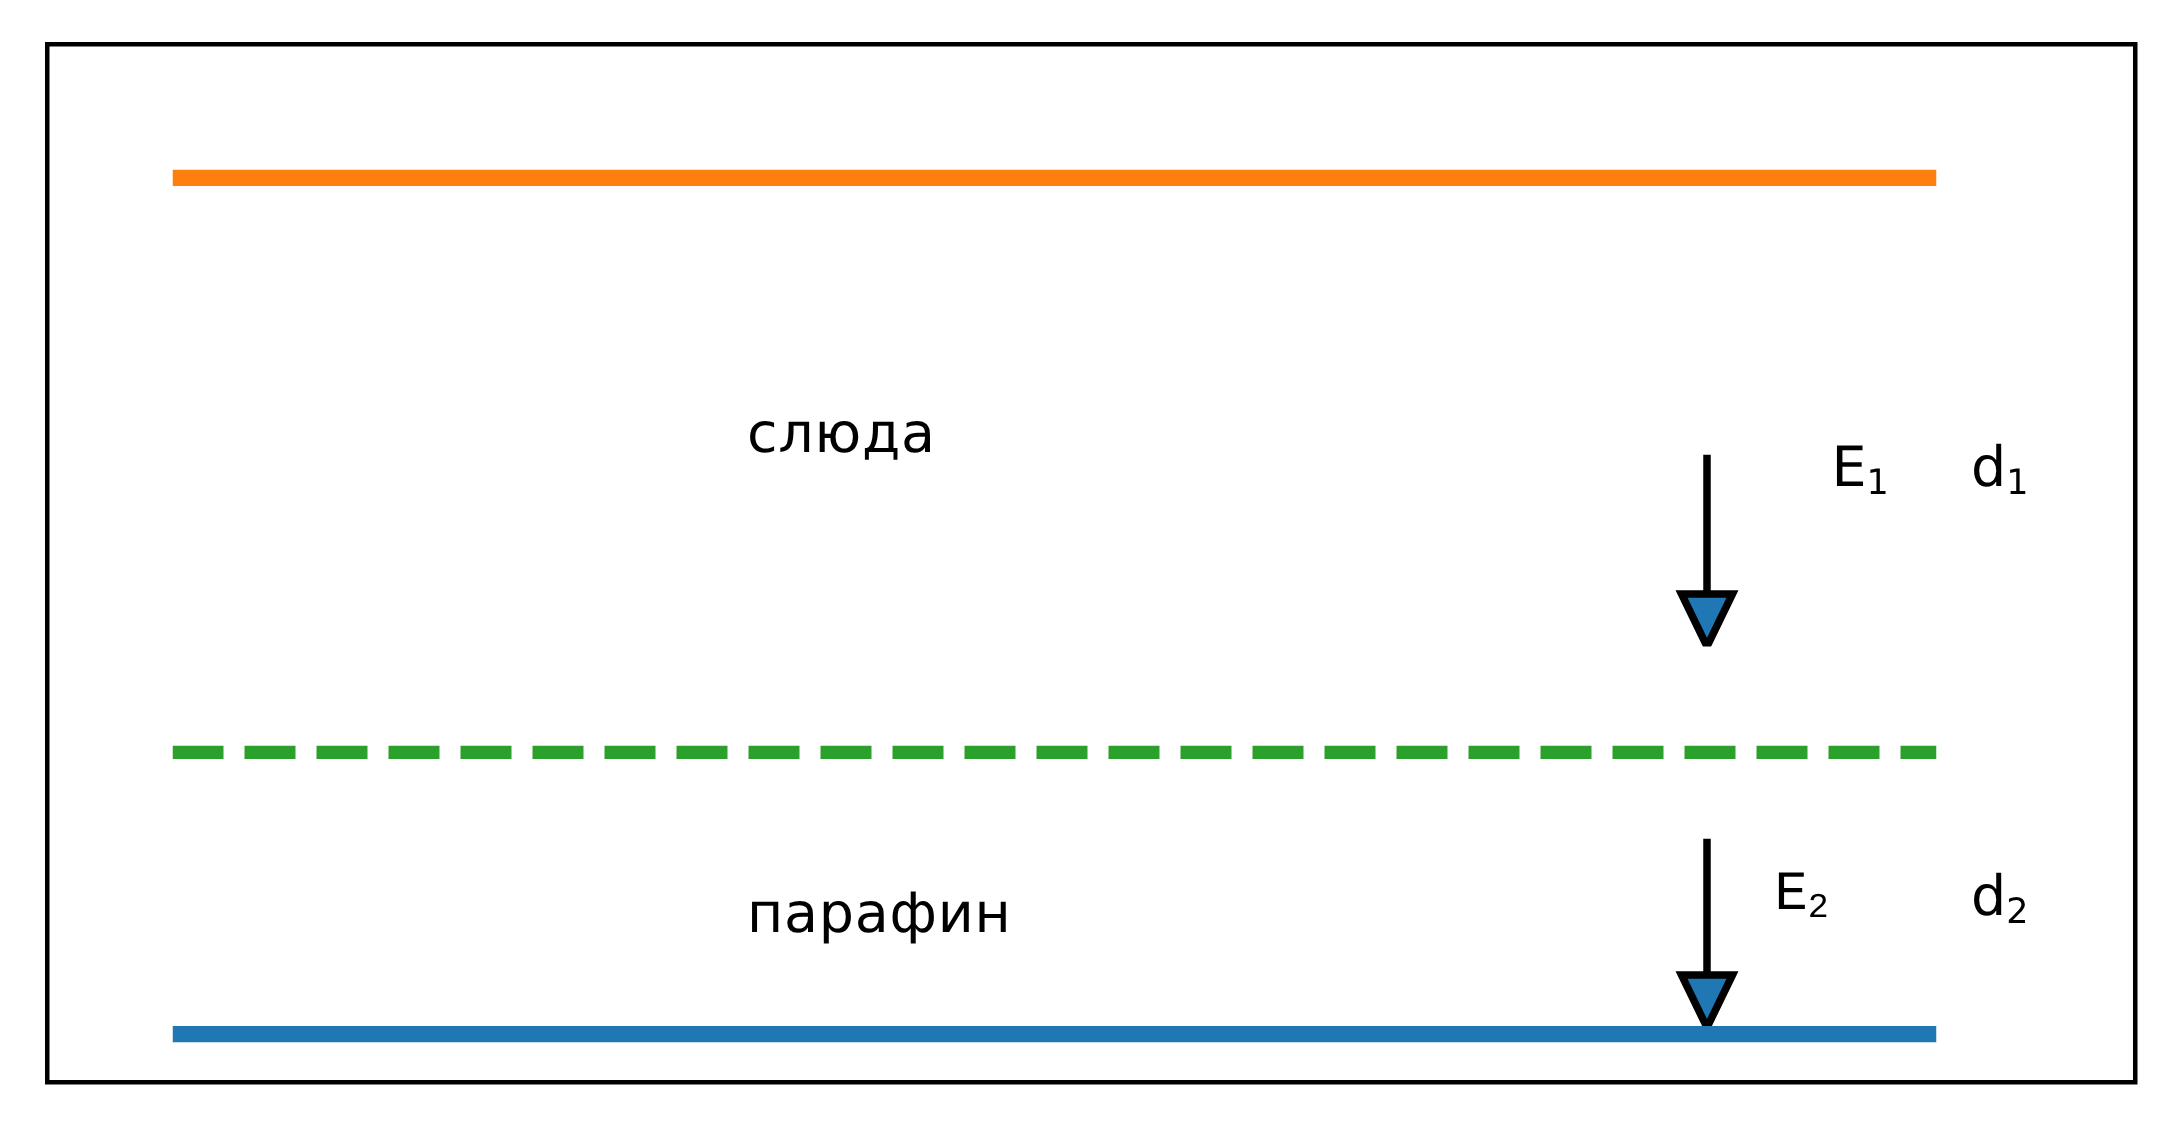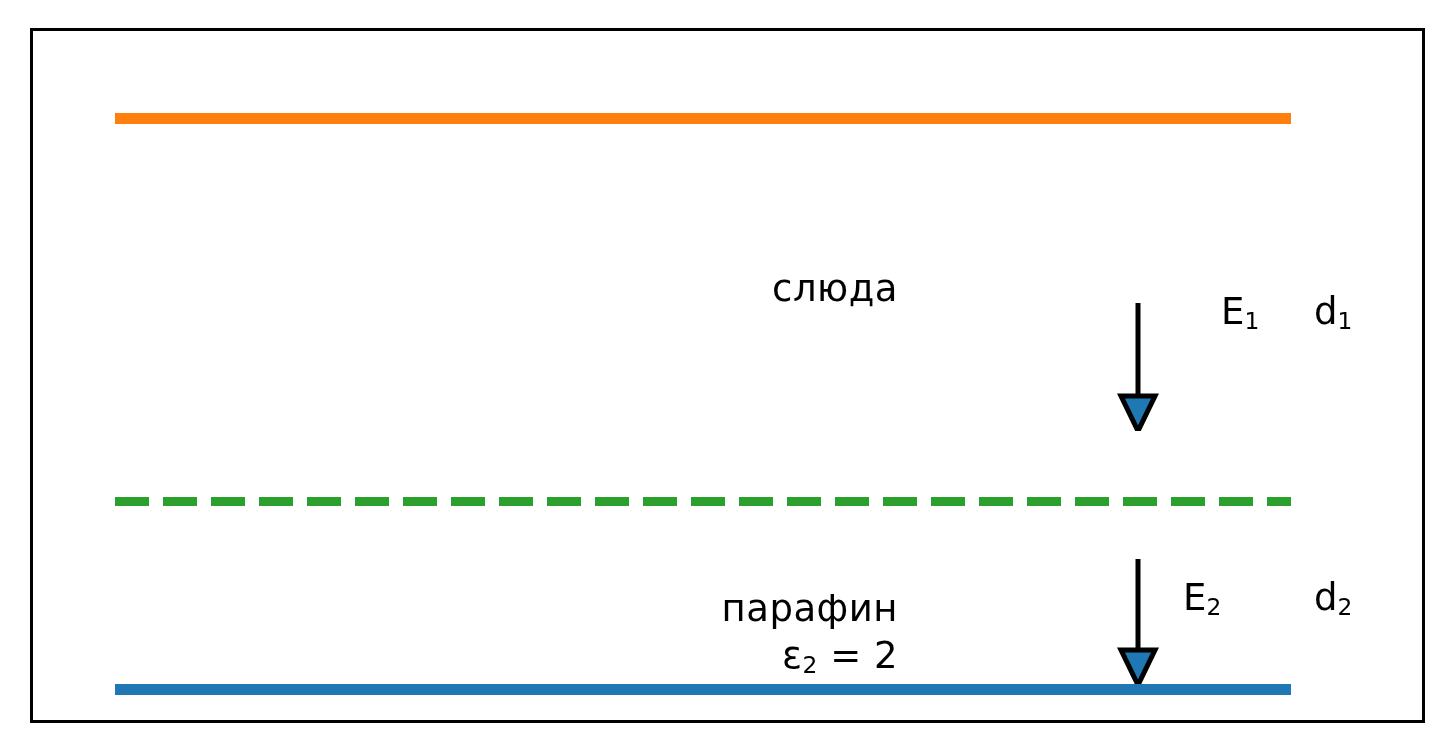--- a/index.html
+++ b/index.html
@@ -45,21 +45,21 @@
   #interface-line {
     position: absolute;
     left: 82px;
     top: 466px;
     width: 1176px;
     height: 9px;
   }
   
   .layer-label {
     position: absolute;
-    text-align: right;
+    text-align: left;
     color: #000000;
     font-size: 37px;
     line-height: 47px;
     white-space: nowrap;
     letter-spacing: 0.5px;
   }
   #label-layer-1 {
     left: 465px;
     top: 234px;
     width: 400px;
@@ -88,21 +88,21 @@
   
   .annot {
     position: absolute;
     color: #000000;
     font-size: 37px;
     line-height: 37px;
     white-space: nowrap;
   }
   #label-e1 { left: 1150px; top: 262px; margin-left: 38px; }
   #label-d1 { left: 1281px; top: 262px; }
-  #label-e2 { left: 1150px; top: 548px; }
+  #label-e2 { left: 1150px; top: 548px; font-family: Liberation Mono, monospace; }
   #label-d2 { left: 1281px; top: 548px; }
 </style>
 </head>
 <body>
 
 <div id="stage">
 
   <div id="frame">
 
     <svg id="plate-top" class="plate" viewBox="0 0 1176 11" preserveAspectRatio="none" width="1176" height="11">
@@ -121,23 +121,20 @@
     <div id="label-e1" class="annot"><span>E</span><sub>1</sub></div>
 
     <div id="label-d1" class="annot"><span>d</span><sub>1</sub></div>
 
     <svg id="interface-line" viewBox="0 0 1176 9" preserveAspectRatio="none" width="1176" height="9">
       <line x1="0" y1="4.5" x2="1176" y2="4.5" stroke="#2ca02c" stroke-width="9" stroke-dasharray="34 14"></line>
     </svg>
 
     <div id="label-layer-2" class="layer-label">
       <span class="layer-name">парафин</span>
-      <span class="layer-permittivity">
-        <span>ε</span><sub>2</sub> = <span>2</span>
-      </span>
     </div>
 
     <svg id="field-arrow-2" class="field-arrow" viewBox="0 0 44 126" width="44" height="126">
       <line x1="22" y1="0" x2="22" y2="102" stroke="#000000" stroke-width="5"></line>
       <polygon points="22,126 5,91 39,91" fill="#1f77b4" stroke="#000000" stroke-width="5" stroke-linejoin="miter"></polygon>
     </svg>
 
     <div id="label-e2" class="annot"><span>E</span><sub>2</sub></div>
 
     <div id="label-d2" class="annot"><span>d</span><sub>2</sub></div>

